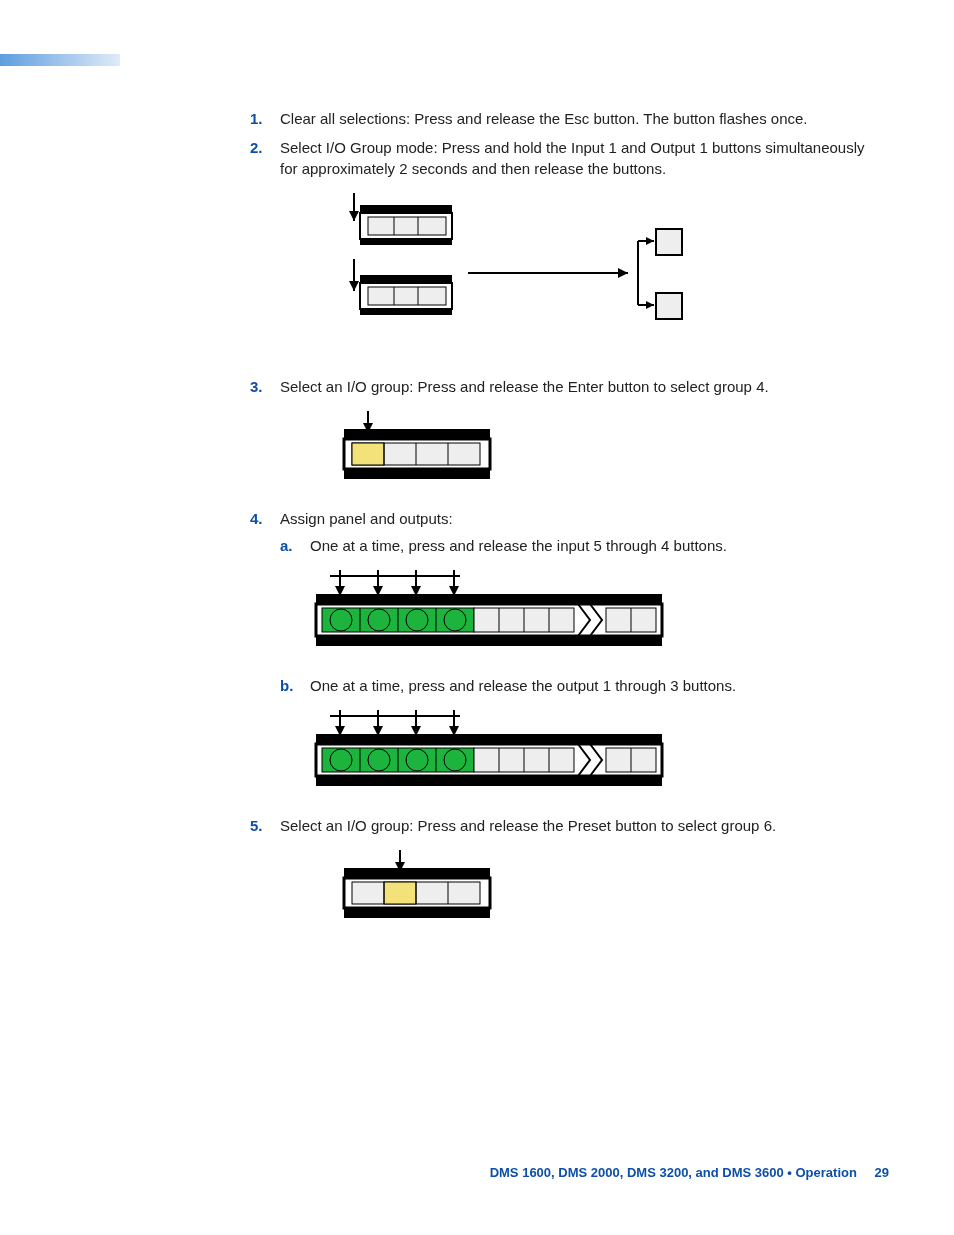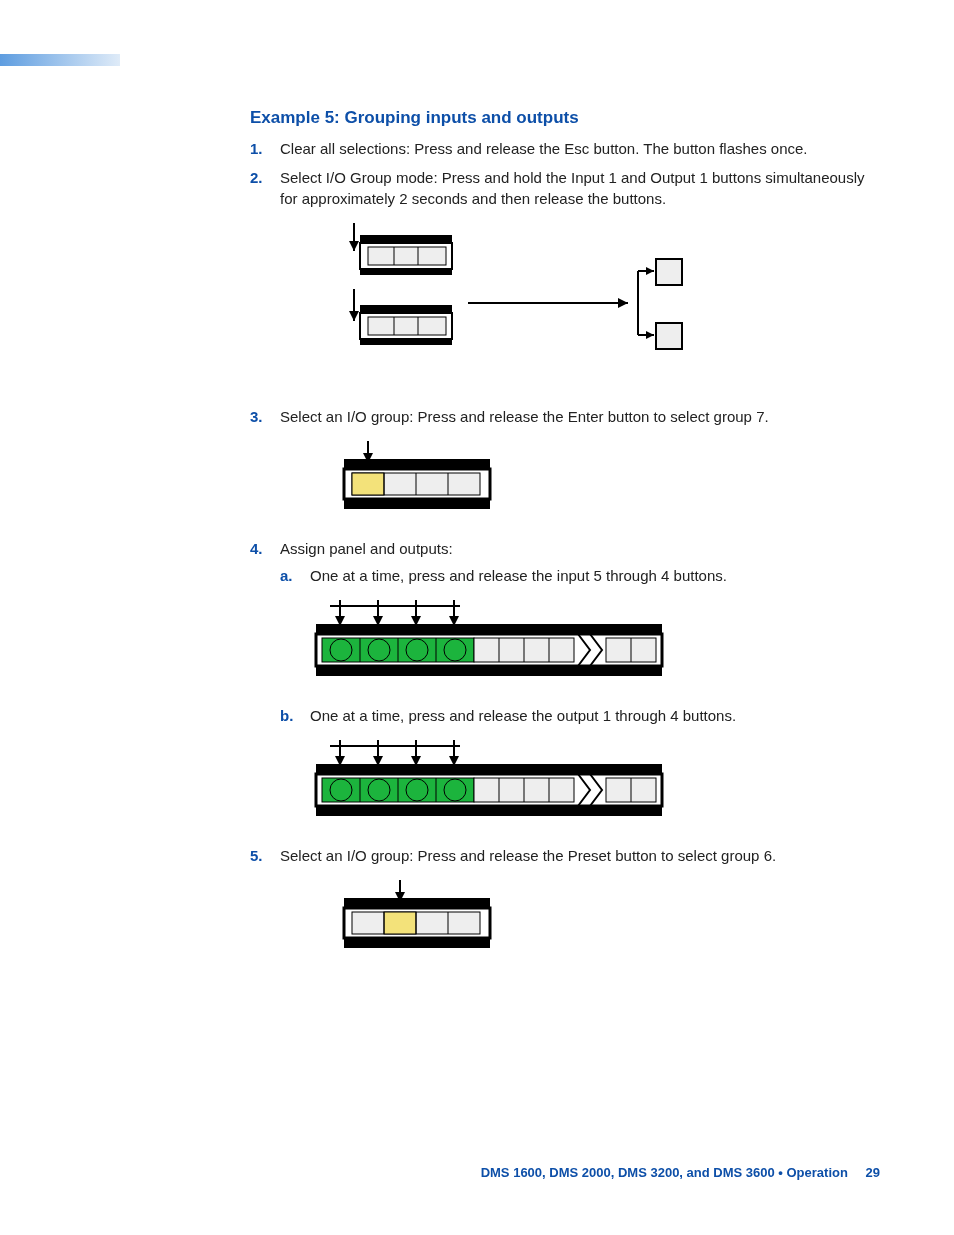--- a/index.html
+++ b/index.html
@@ -9,31 +9,30 @@
   .h-title { color: #0d4fa8; font-weight: bold; font-size: 17px; margin-bottom: 10px; }
   .para { font-size: 15px; line-height: 1.35; margin-bottom: 10px; }
   ol.steps { list-style: none; padding-left: 0; }
   ol.steps > li { position: relative; padding-left: 30px; font-size: 15px; line-height: 1.4; margin-bottom: 8px; }
   ol.steps > li .num { position: absolute; left: 0; top: 0; color: #0d4fa8; font-weight: bold; }
   ol.sub { list-style: none; padding-left: 0; margin-top: 6px; }
   ol.sub > li { position: relative; padding-left: 30px; font-size: 15px; line-height: 1.4; margin-bottom: 8px; }
   ol.sub > li .let { position: absolute; left: 0; top: 0; color: #0d4fa8; font-weight: bold; }
   .bold { font-weight: normal; }
   .figure { margin: 14px 0 18px 58px; }
-  .footer { position: absolute; bottom: 55px; right: 74px; font-size: 13px; }
+  .footer { position: absolute; bottom: 55px; right: 65px; font-size: 13px; }
   .footer .t { color: #0d4fa8; font-weight: bold; }
   .footer .pn { color: #0d4fa8; font-weight: bold; margin-left: 14px; }
 </style>
 </head>
 <body>
 
 <div class="topbar"></div>
 
 <div class="content">
-  <div class="h-title">Example 5: Grouping inputs and outputs</div>
 
   <ol class="steps">
     <li>
       <span class="num">1.</span>
       <span class="bold">Clear all selections</span><span>: Press and release the Esc button. The button flashes once.</span>
     </li>
     <li>
       <span class="num">2.</span>
       <span class="bold">Select I/O Group mode</span><span>: Press and hold the Input 1 and Output 1 buttons simultaneously for approximately 2 seconds and then release the buttons.</span>
 
@@ -67,21 +66,21 @@
           <rect x="318" y="36" width="26" height="26" fill="#eee" stroke="#000" stroke-width="2"></rect>
           <line x1="300" y1="112" x2="316" y2="112" stroke="#000" stroke-width="2"></line>
           <polygon points="316,112 308,108 308,116" fill="#000"></polygon>
           <rect x="318" y="100" width="26" height="26" fill="#eee" stroke="#000" stroke-width="2"></rect>
         </svg>
       </div>
     </li>
 
     <li>
       <span class="num">3.</span>
-      <span class="bold">Select an I/O group</span><span>: Press and release the Enter button to select group 7.</span>
+      <span class="bold">Select an I/O group</span><span>: Press and release the Enter button to select group 4.</span>
 
       <div class="figure">
         <svg width="160" height="74">
           <line x1="30" y1="0" x2="30" y2="22" stroke="#000" stroke-width="2"></line>
           <polygon points="30,22 25,12 35,12" fill="#000"></polygon>
           <rect x="6" y="18" width="146" height="10" fill="#000"></rect>
           <rect x="6" y="28" width="146" height="30" fill="none" stroke="#000" stroke-width="3"></rect>
           <rect x="14" y="32" width="128" height="22" fill="#eee" stroke="#000"></rect>
           <rect x="14" y="32" width="32" height="22" fill="#f3e27a" stroke="#000"></rect>
           <line x1="46" y1="32" x2="46" y2="54" stroke="#000"></line>
@@ -131,21 +130,21 @@
               <polyline points="268,34 280,50 268,66" fill="none" stroke="#000" stroke-width="2"></polyline>
               <polyline points="280,34 292,50 280,66" fill="none" stroke="#000" stroke-width="2"></polyline>
               <rect x="296" y="38" width="50" height="24" fill="#eee" stroke="#000"></rect>
               <line x1="321" y1="38" x2="321" y2="62" stroke="#000"></line>
               <rect x="6" y="66" width="346" height="10" fill="#000"></rect>
             </svg>
           </div>
         </li>
         <li>
           <span class="let">b.</span>
-          <span class="bold">One at a time</span><span>, press and release the output 1 through 4 buttons.</span>
+          <span class="bold">One at a time</span><span>, press and release the output 1 through 3 buttons.</span>
 
           <div class="figure" style="margin-left:0">
             <svg width="360" height="82">
               <line x1="30" y1="0" x2="30" y2="26" stroke="#000" stroke-width="2"></line>
                 <polygon points="30,26 25,16 35,16" fill="#000"></polygon>
               <line x1="68" y1="0" x2="68" y2="26" stroke="#000" stroke-width="2"></line>
                 <polygon points="68,26 63,16 73,16" fill="#000"></polygon>
               <line x1="106" y1="0" x2="106" y2="26" stroke="#000" stroke-width="2"></line>
                 <polygon points="106,26 101,16 111,16" fill="#000"></polygon>
               <line x1="144" y1="0" x2="144" y2="26" stroke="#000" stroke-width="2"></line>

